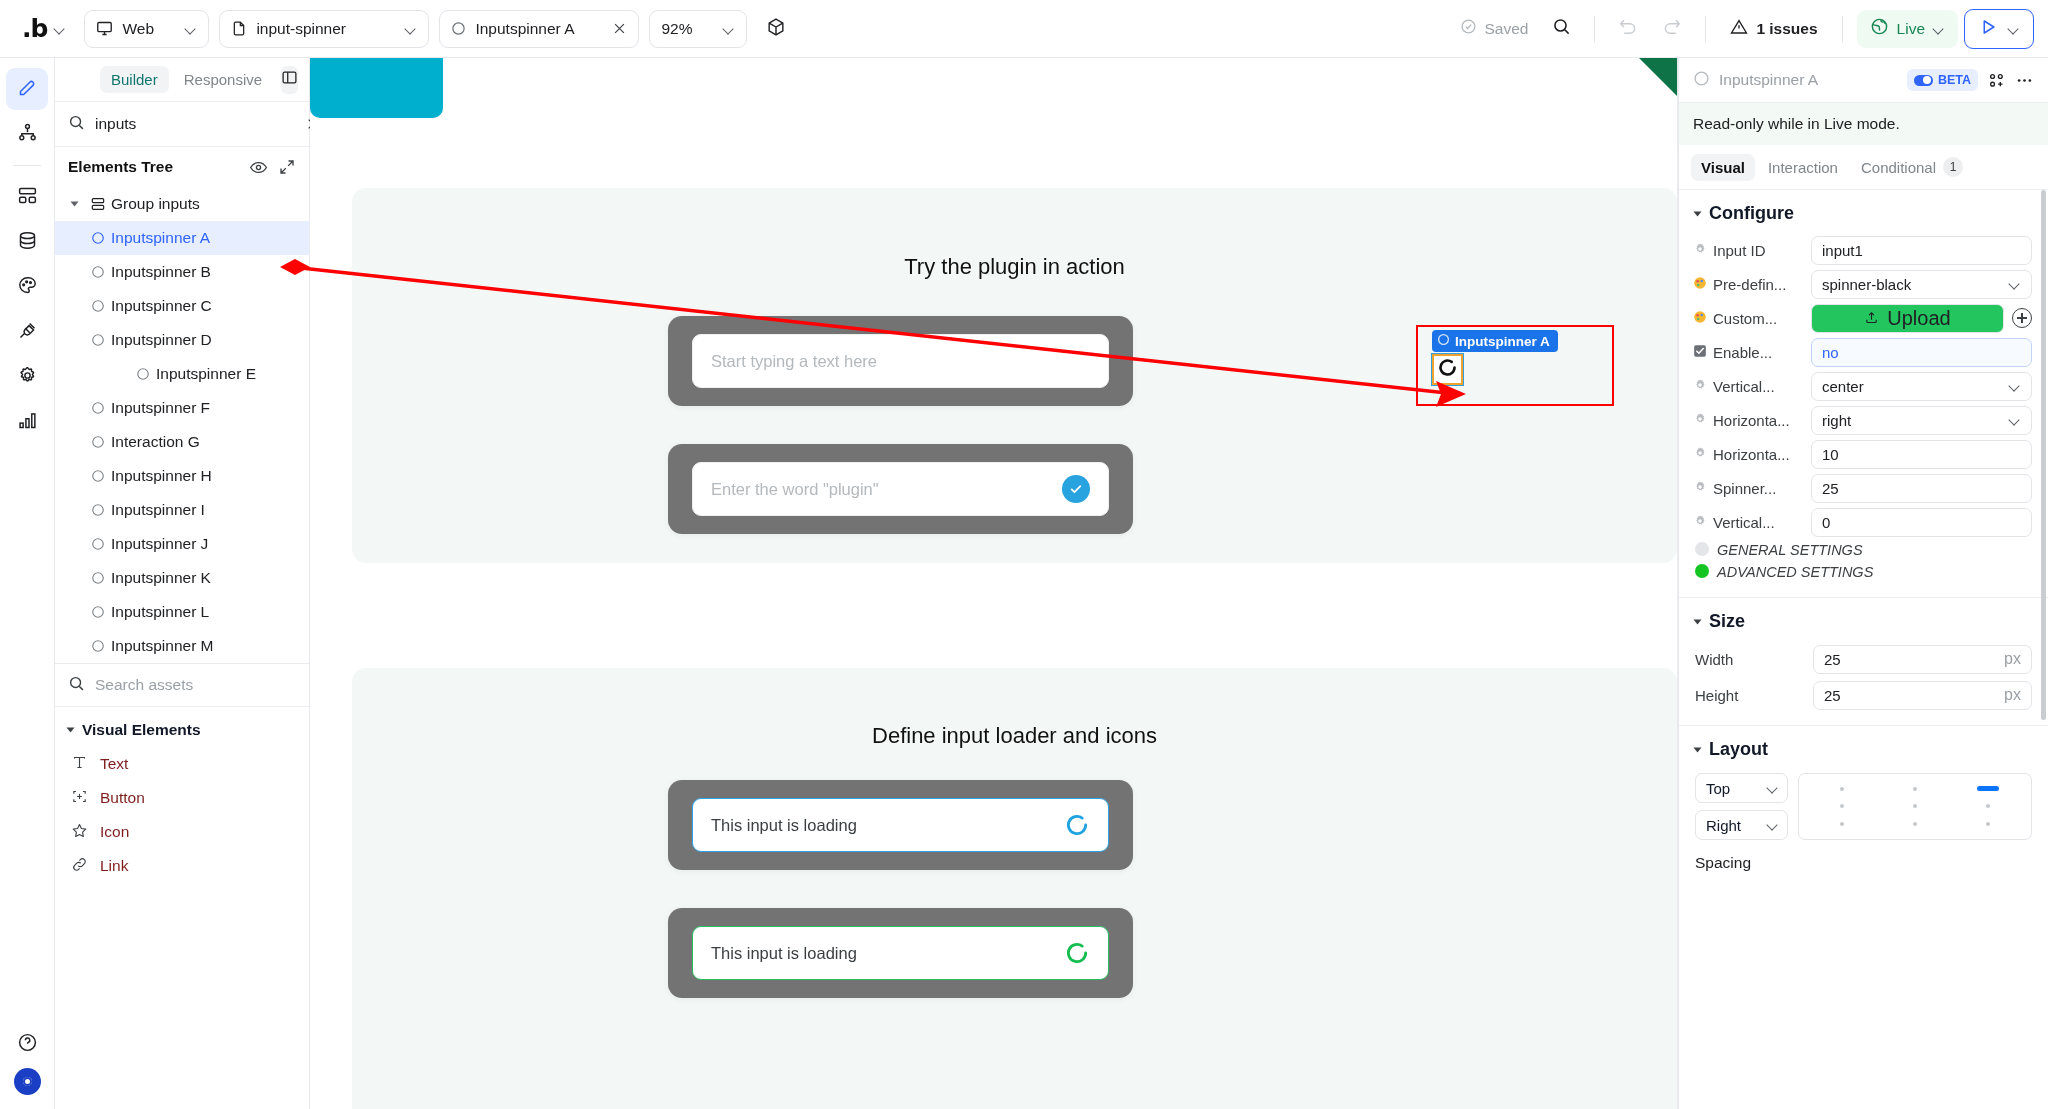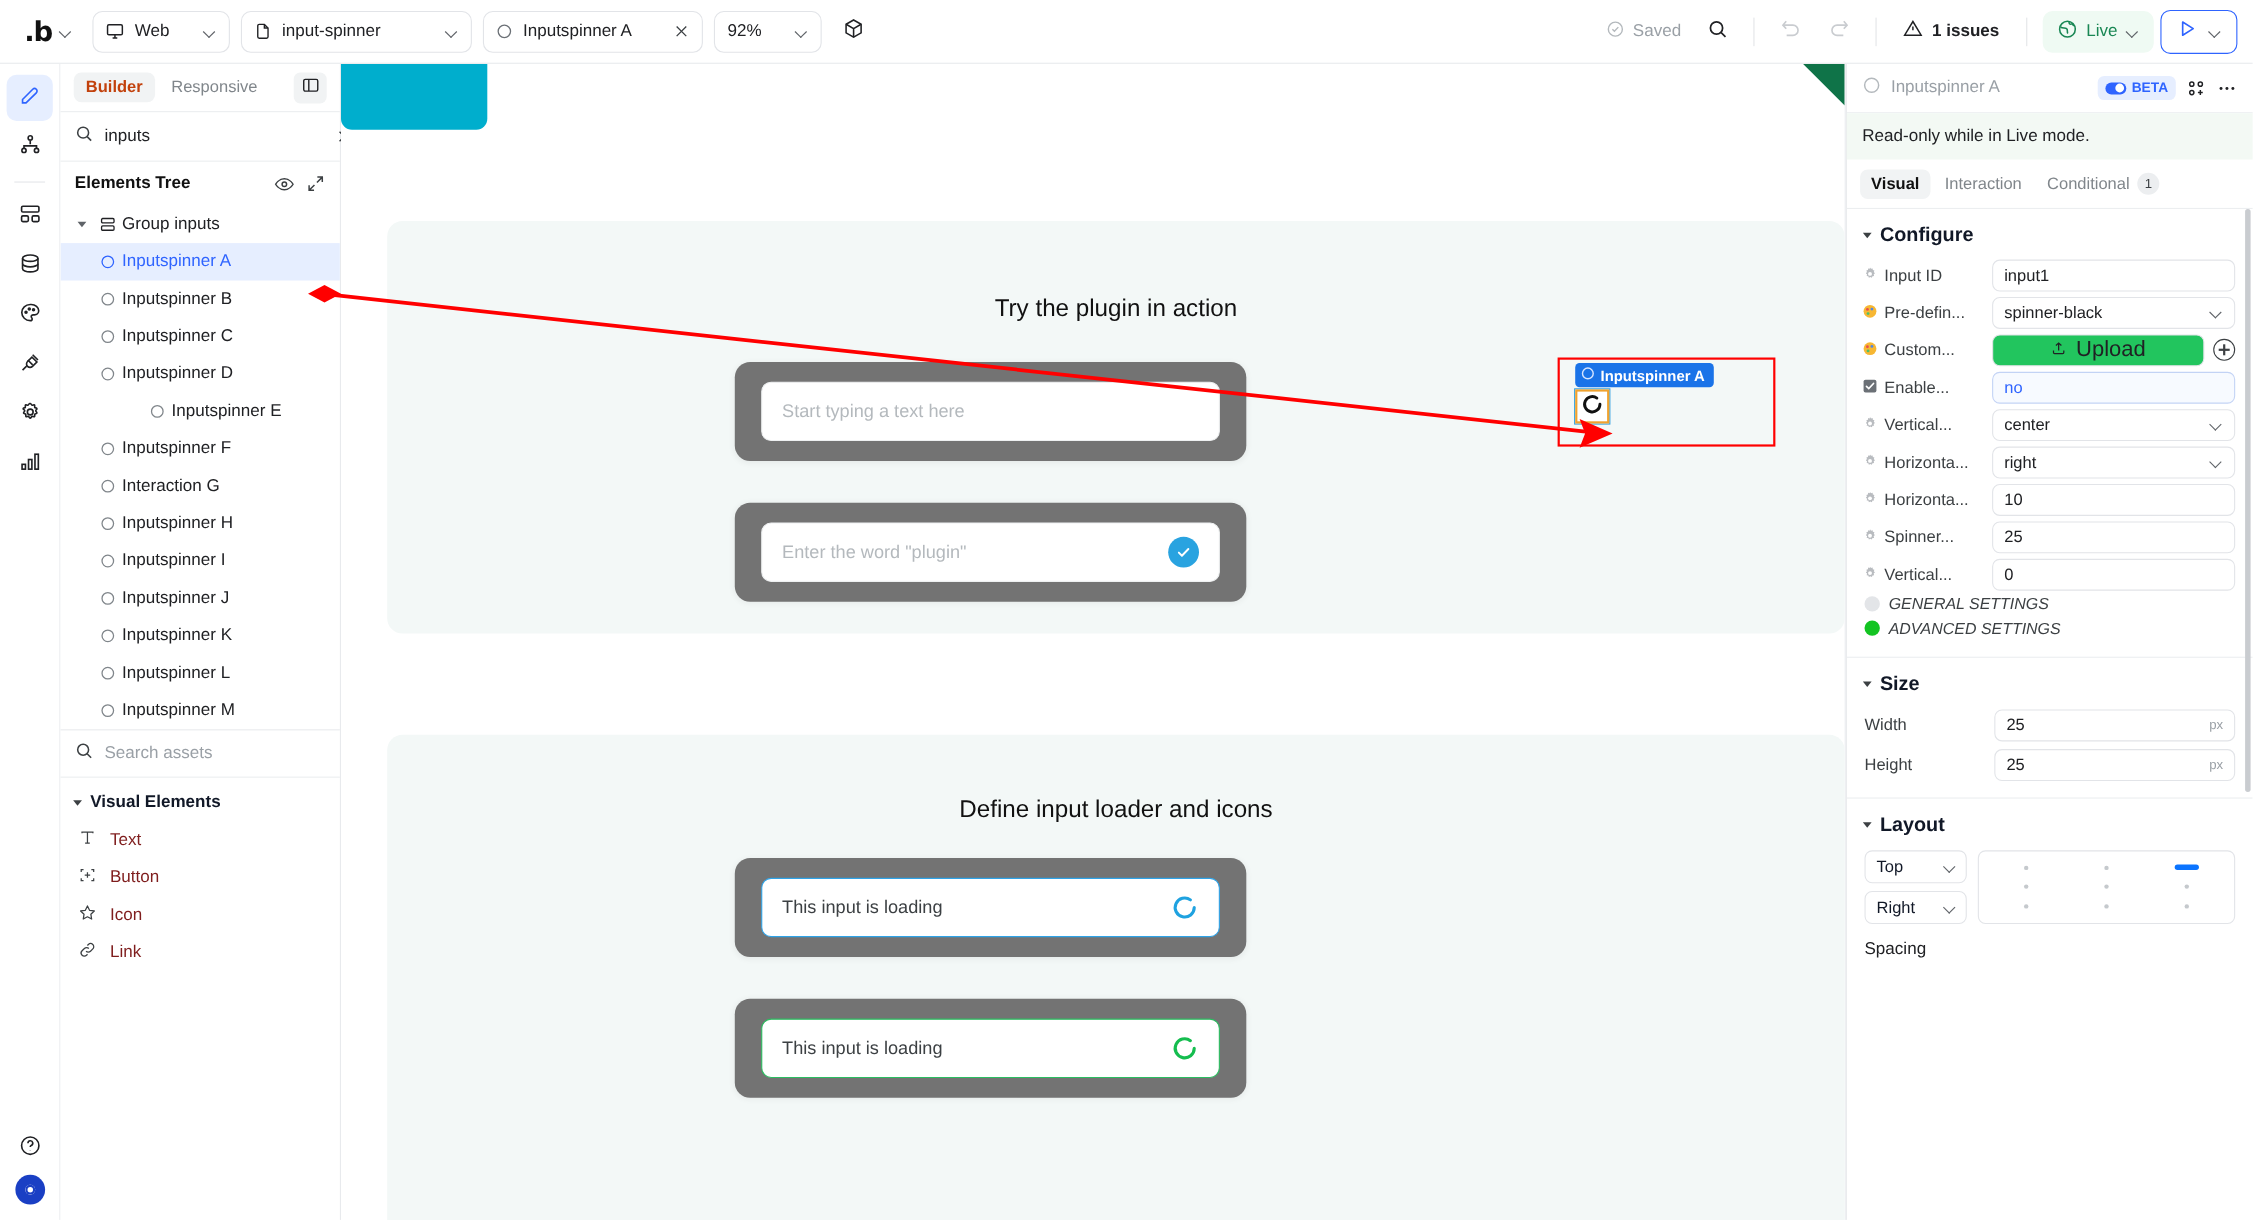--- a/index.html
+++ b/index.html
@@ -88,21 +88,21 @@
     width:255px; min-width:255px; background:#fff; border-right:1px solid #e8eaed;
     display:flex; flex-direction:column; position:relative;
   }
   .lp-tabs{
     height:44px; display:flex; align-items:center; padding:0 12px; gap:4px;
     border-bottom:1px solid #eceef0;
   }
   .lp-tab{
     font-size:15px; padding:5px 11px; border-radius:7px; cursor:pointer; color:#80868b;
   }
-  .lp-tab.active{ background:#f1f3f4; color:#c2410c; font-weight:700; }
+  .lp-tab.active{ background:#f1f3f4; color:#0f766e; font-weight:400;margin-left:33px; }
   .lp-tabs .grow{ flex:1; }
   .panel-toggle{
     width:30px;height:28px;border-radius:6px;display:flex;align-items:center;
     justify-content:center;cursor:pointer;background:#f1f3f4;
   }
   .lp-search{
     height:45px; display:flex; align-items:center; gap:10px; padding:0 13px;
     border-bottom:1px solid #eceef0;
   }
   .lp-search input{
@@ -156,21 +156,21 @@
     position:absolute; left:0px; top:0px; width:133px; height:60px;
     background:#00aecd; border-radius:0 0 10px 10px;
   }
   .green-corner{
     position:absolute; right:0; top:0; width:0; height:0;
     border-top:38px solid #0f7348; border-left:38px solid transparent;
   }
   .section{
     position:absolute; left:42px; right:0; background:#f3f8f7; border-radius:14px;
   }
-  .sec1{ top:143px; height:375px; }
+  .sec1{ top:130px; height:375px; }
   .sec3{ top:610px; height:499px; }
   .sec-title{
     text-align:center; font-size:22px; color:#111; font-weight:400;
   }
   .card{
     background:#737373; border-radius:14px; box-shadow:0 1px 6px rgba(0,0,0,0.06);
     padding:22px 24px; display:flex; align-items:center;
   }
   .inputbox{
     flex:1; height:54px; border:1px solid #eef0f1; border-radius:9px;
@@ -259,21 +259,21 @@
     width:110px; min-width:110px; font-size:15px; color:#3c4043; display:flex;
     align-items:center; gap:6px; white-space:nowrap; overflow:hidden;
   }
   .gear{ font-size:12.5px; flex:0 0 auto; line-height:1;}
   .field{
     flex:1; height:29px; border:1px solid #e2e4e8; border-radius:7px; background:#fff;
     display:flex; align-items:center; padding:0 10px; font-size:15px; color:#202124;
   }
   .field.sel-blue{ border-color:#c3d3f5; background:#f7faff; color:#2f64ff; }
   .field .fv{ flex:1; white-space:nowrap; overflow:hidden; text-overflow:ellipsis;}
-  .field .unit{ color:#9aa0a6; font-size:12px; }
+  .field .unit{ color:#9aa0a6; font-size:16px; }
   .upload-btn{
     flex:1; height:29px; border:1px solid #e2e4e8; border-radius:7px; background:#22c55e;
     display:flex; align-items:center; justify-content:center; gap:8px; font-size:20px;
     cursor:pointer; color:#202124;
   }
   .plus-circ{
     width:20px;height:20px;border-radius:50%;border:1.4px solid #3c4043; position:relative;
     flex:0 0 auto; cursor:pointer;
   }
   .plus-circ:before,.plus-circ:after{

